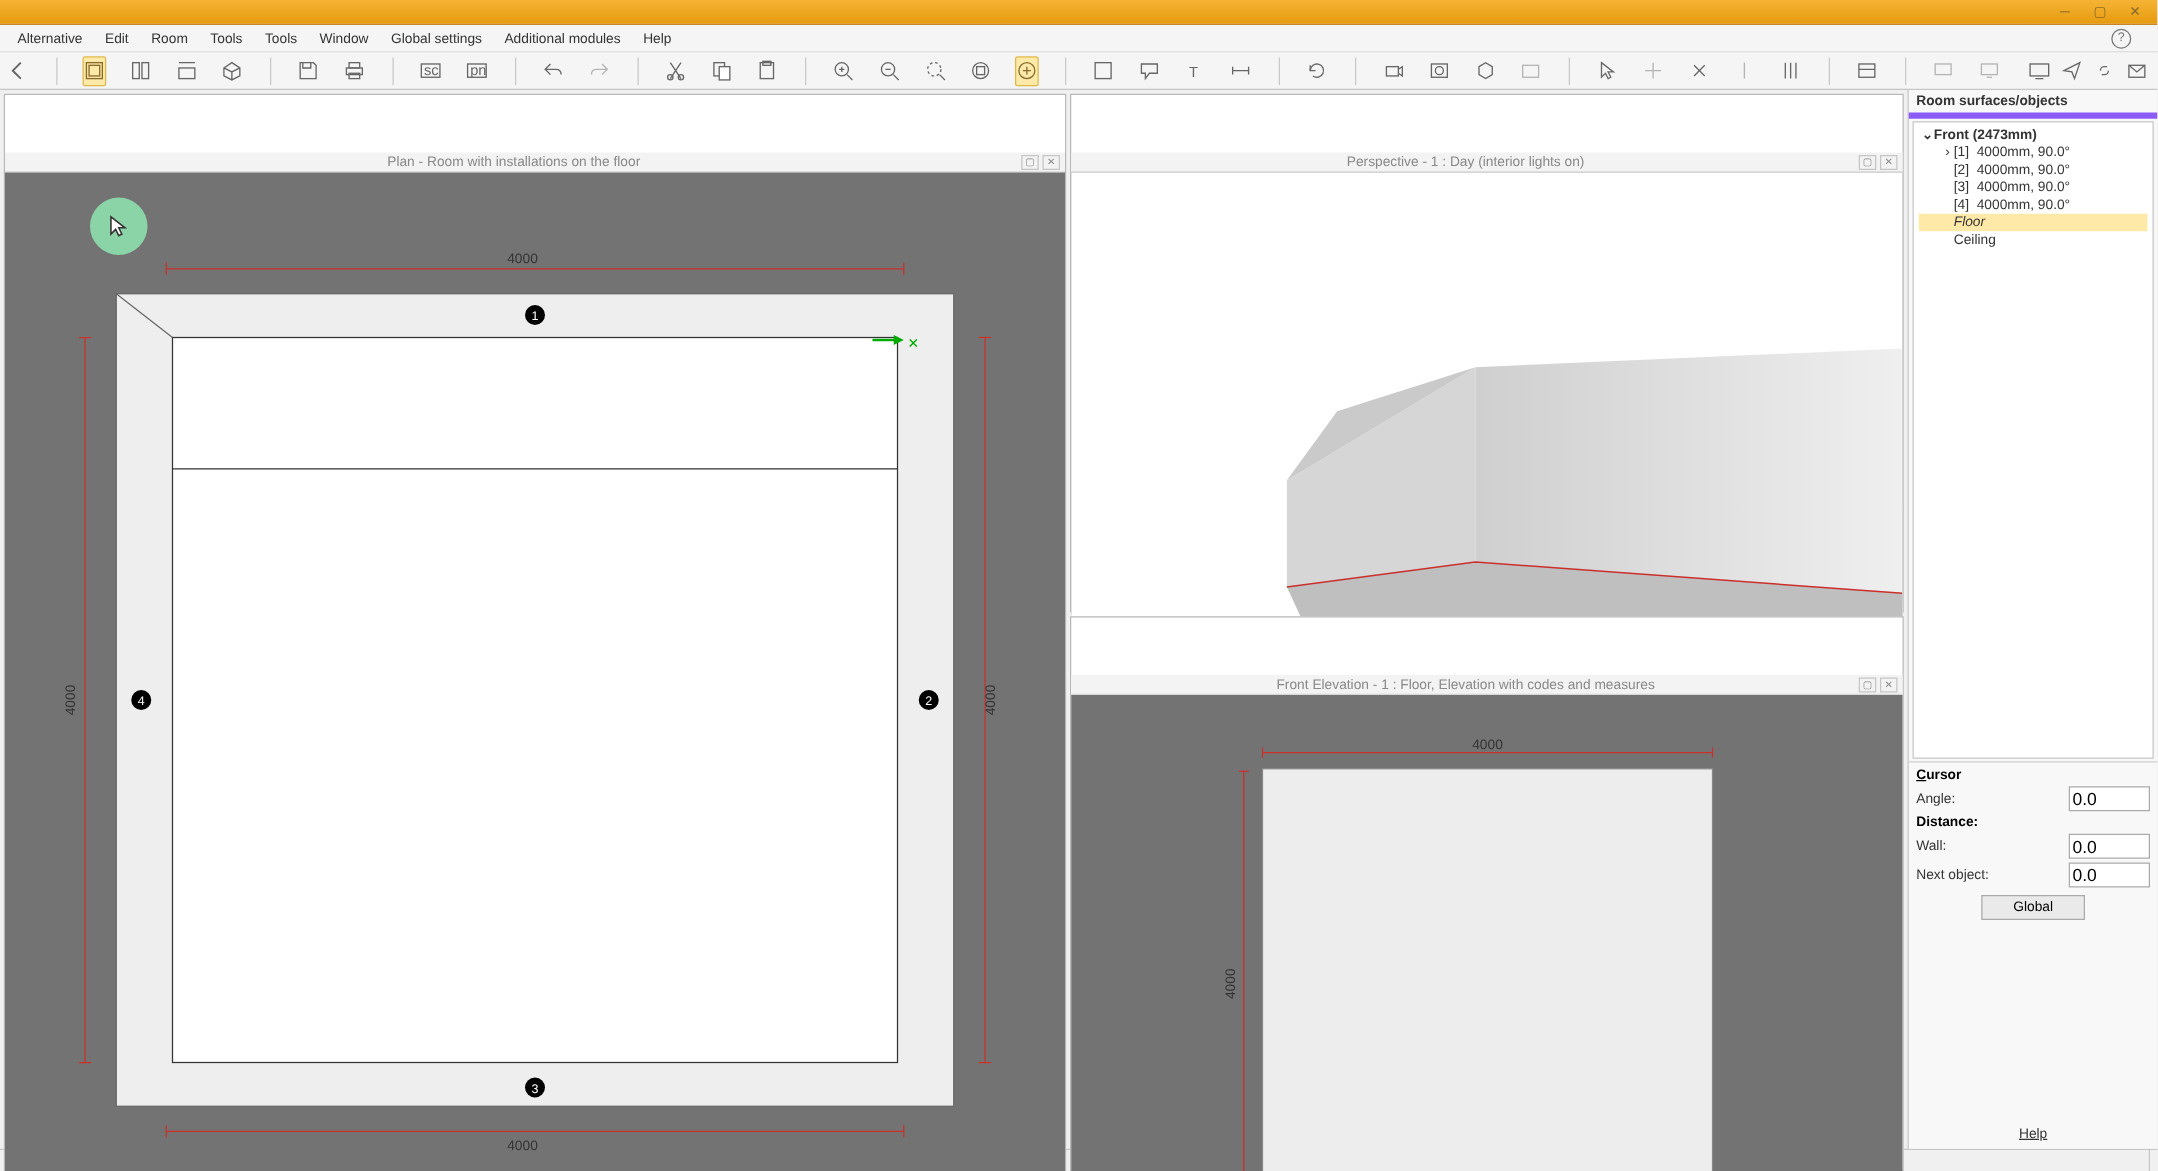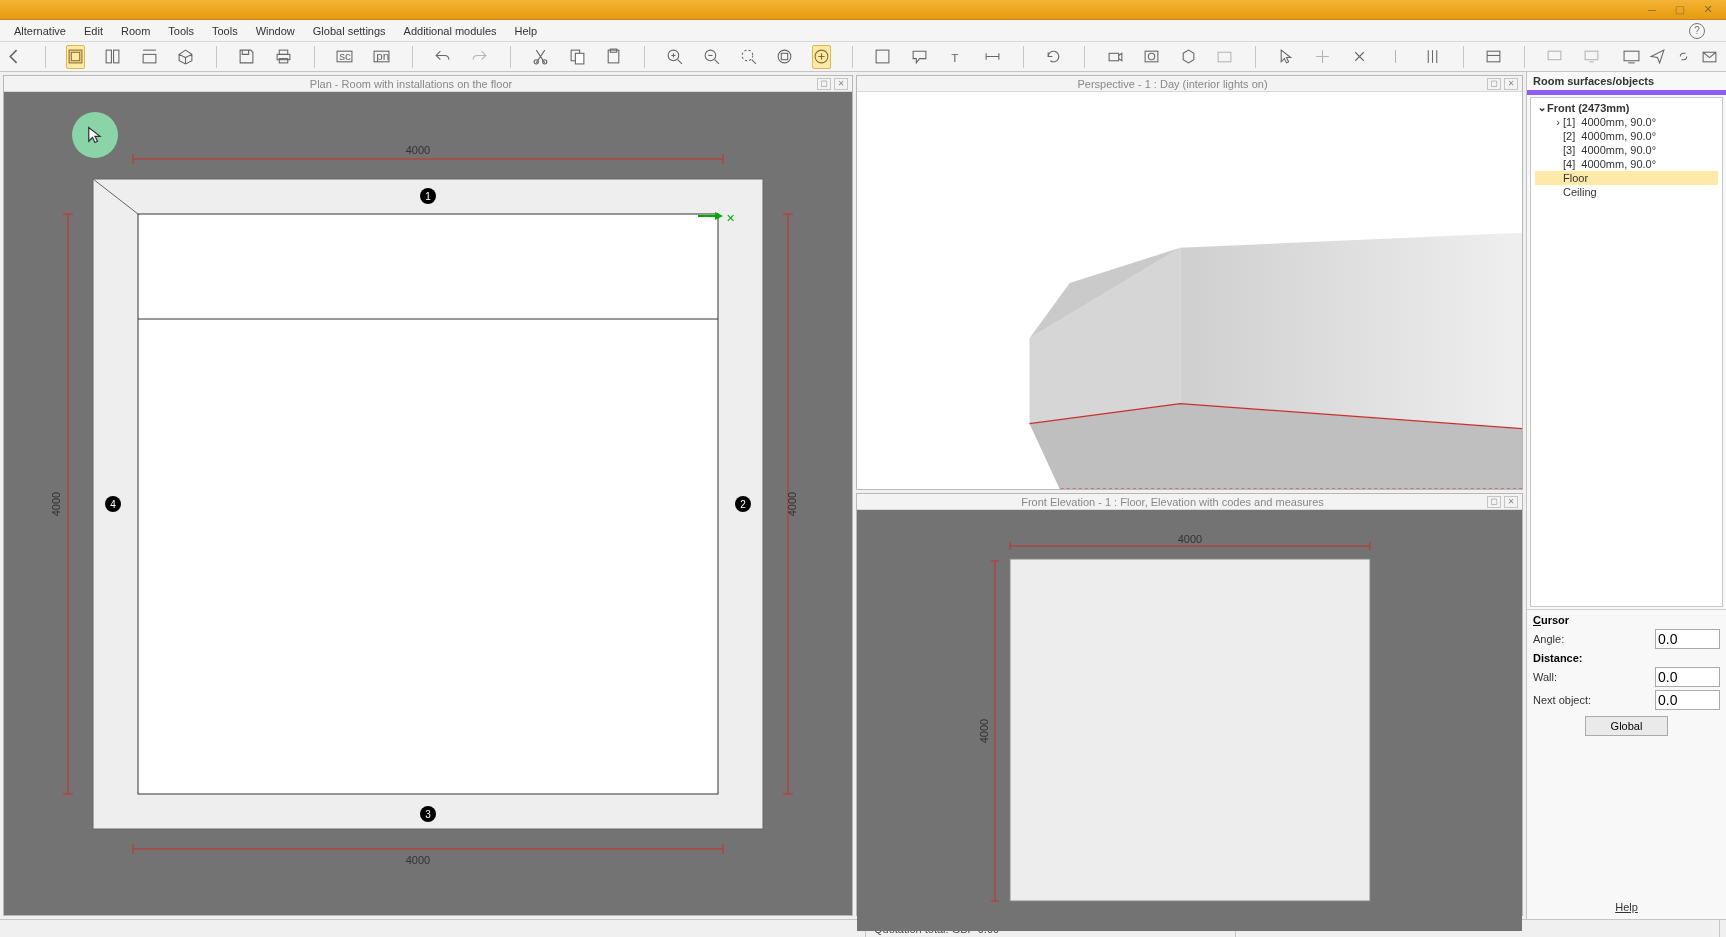--- a/index.html
+++ b/index.html
@@ -19,37 +19,37 @@
 .tb-btn { width: 24px; height: 24px; display: flex; align-items: center; justify-content: center; border-radius: 2px; }
 .tb-sep { width: 1px; height: 22px; background: #c8c8c8; margin: 0 3px; }
 .tb-btn.active { background: #fde9a8; border: 1px solid #e0b84a; }
 .tb-right { margin-left: auto; display: flex; gap: 2px; }
 .tb-icon { width: 17px; height: 17px; }
 
 .workspace { display: flex; height: calc(100% - 90px); }
 .views { flex: 1; display: grid; grid-template-columns: 850px 1fr; grid-template-rows: 415px 1fr; gap: 3px; padding: 3px; }
 
 .panel { background: #fff; border: 1px solid #b8b8b8; position: relative; }
-.panel-hdr { height: 16px; background: #f3f3f3; border-bottom: 1px solid #d8d8d8; display: flex; align-items: center; padding: 0 4px; font-size: 10px; color: #888; }
+.panel-hdr { height: 16px; background: #f3f3f3; border-bottom: 1px solid #d8d8d8; display: flex; align-items: center; padding: 0 4px; font-size: 10px; color: #888; margin-top: 46px; }
 .panel-title { flex: 1; text-align: center; }
 .panel-ctrl { width: 14px; height: 12px; border: 1px solid #c5c5c5; margin-left: 3px; display: flex; align-items: center; justify-content: center; font-size: 8px; color: #888; }
 .panel-body { position: relative; height: calc(100% - 16px); background: #737373; }
 
 .plan { grid-row: 1 / 3; }
 .plan .panel-body { display: flex; align-items: center; justify-content: center; }
 
 .persp-3d { background: #fff; height: 100%; position: relative; overflow: hidden; }
 
 .elev-body { display: flex; align-items: center; justify-content: center; height: 100%; }
 
 .sidebar { width: 200px; background: #f8f8f8; border-left: 1px solid #c5c5c5; display: flex; flex-direction: column; }
 .side-hdr { padding: 3px 6px; font-weight: bold; color: #333; border-bottom: 5px solid #8b5cf6; font-size: 11px; }
 .tree { padding: 2px 4px; flex: 0 0 auto; }
 .tree-row { display: flex; align-items: center; padding: 1px 2px; color: #333; }
-.tree-row.selected { background: #ffe9a8; }
+.tree-row.selected { background: #ffe9a8; font-style: italic; }
 .tree-row .tw { width: 10px; display: inline-block; text-align: center; }
 .tree-root { font-weight: bold; }
 .tree-scroll { border: 1px solid #c5c5c5; margin: 2px 3px; height: 510px; background: #fff; overflow: auto; }
 
 .cursor-panel { padding: 4px 6px; border-top: 1px solid #d0d0d0; }
 .cursor-hdr { font-weight: bold; margin-bottom: 3px; }
 .cursor-row { display: flex; align-items: center; margin-bottom: 3px; }
 .cursor-row label { flex: 1; color: #333; }
 .cursor-row input { width: 65px; border: 1px solid #aaa; padding: 1px 2px; font-size: 14px; }
 .offset-btn { display: block; margin: 6px auto 0; padding: 3px 25px; background: #eaeaea; border: 1px solid #aaa; }

